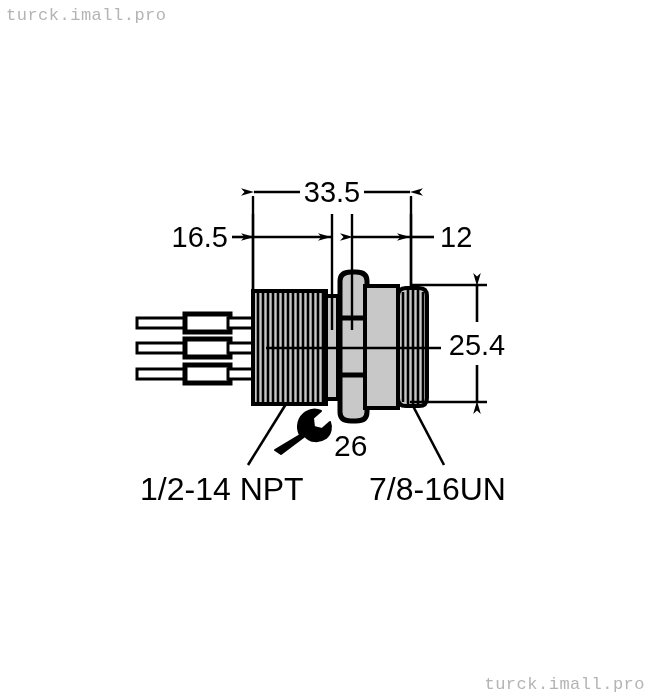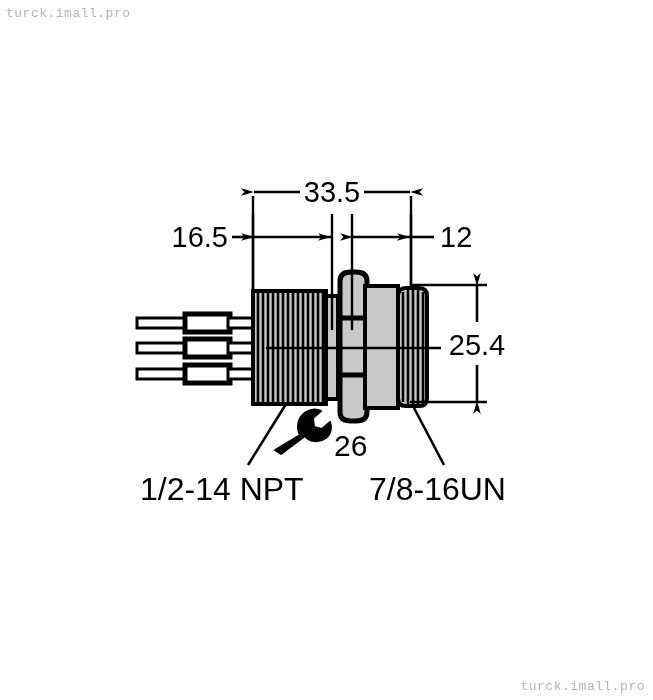--- a/index.html
+++ b/index.html
@@ -11,21 +11,21 @@
     width: 653px;
     height: 700px;
     position: relative;
     overflow: hidden;
     font-family: "Liberation Sans", sans-serif;
     color: #000000;
   }
   .watermark {
     position: absolute;
     font-family: "Liberation Mono", monospace;
-    font-size: 13px;
+    font-size: 17px;
     color: #b4b4b4;
     letter-spacing: 0.5px;
     white-space: nowrap;
     user-select: none;
   }
   #wm-top { left: 6px; top: 6px; }
   #wm-bottom { right: 8px; bottom: 6px; }
   #drawing-svg {
     position: absolute;
     left: 0;

